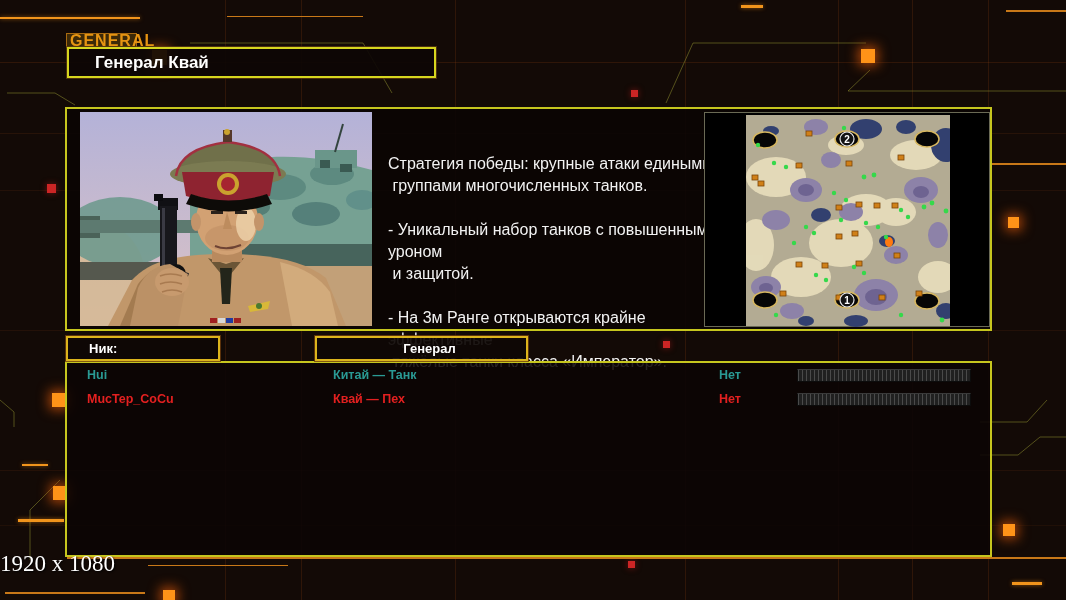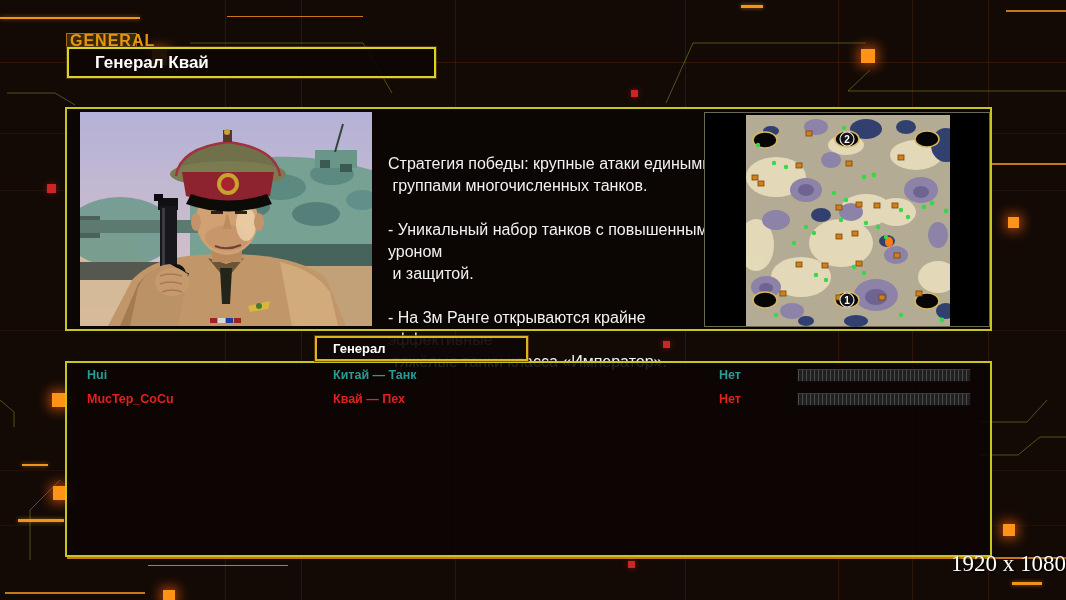--- a/index.html
+++ b/index.html
@@ -47,42 +47,42 @@
   }
   .minimap-box svg{position:absolute;left:41px;top:1px;}
 
   
   .col-box{
     position:absolute;z-index:2;height:25px;
     background:rgba(14,7,5,.93);border:2px solid #dcb41c;box-shadow:0 0 0 1px rgba(110,60,12,.8);
     color:#fff;font-size:13px;font-weight:bold;line-height:21px;
   }
   .col-nick{left:66px;top:336px;width:154px;padding-left:21px;}
-  .col-general{left:315px;top:336px;width:213px;padding-left:16px;}
+  .col-general{left:315px;top:336px;width:213px;padding-left:16px;text-align:center;}
   .col-team{left:702px;top:335px;width:211px;padding-left:11px;}
   .col-team .lbl2{position:absolute;left:95px;top:0;line-height:21px;}
 
   
   .players-panel{
     position:absolute;left:65px;top:361px;width:927px;height:196px;z-index:1;
     background:rgba(11,5,4,.88);border:2px solid #c6c61e;
   }
   .player-row{position:absolute;left:0;width:921px;height:22px;font-size:12.5px;font-weight:bold;}
   .player-row .nick{position:absolute;left:20px;top:2px;}
   .player-row .general{position:absolute;left:266px;top:2px;}
   .player-row .team{position:absolute;left:652px;top:2px;}
   .player-row .pbar{
     position:absolute;left:730px;top:3px;width:174px;height:13px;
     background:repeating-linear-gradient(90deg,#4a4a4a 0px,#4a4a4a 1px,#202020 1px,#202020 4px);
     border:1px solid #0c0c0c;border-top-color:#3a3a3a;
   }
   
   .footer-line{position:absolute;left:67px;top:557px;width:999px;height:2px;background:#c87818;z-index:1;}
   .resolution{
-    position:absolute;left:0;top:551px;width:1066px;text-align:right;z-index:3;
+    position:absolute;left:0;top:551px;width:1066px;text-align:left;z-index:3;
     color:#fff;font-family:"Liberation Serif",serif;font-size:23px;
     text-shadow:1px 1px 2px #000;
   }
 </style>
 </head>
 <body>
 
 <div id="stage">
 
   <div class="gridline v" style="left:225px"></div>
@@ -343,20 +343,23 @@
         <g>
           <circle cx="101" cy="24" r="7" fill="#141414" stroke="#e8e8e8" stroke-width="1.2"></circle>
           <text x="101" y="27.5" text-anchor="middle" font-size="10" font-weight="bold" fill="#fff" font-family="Liberation Sans,sans-serif">2</text>
           <circle cx="101" cy="185" r="7" fill="#141414" stroke="#e8e8e8" stroke-width="1.2"></circle>
           <text x="101" y="188.5" text-anchor="middle" font-size="10" font-weight="bold" fill="#fff" font-family="Liberation Sans,sans-serif">1</text>
         </g>
       </svg>
     </div>
   </div>
 
+  <div class="col-box col-nick">
+    <span>Ник:</span>
+  </div>
   <div class="col-box col-general">
     <span>Генерал</span>
   </div>
 
   <div class="players-panel">
     <div class="player-row" style="top:3px">
       <span class="nick" style="color: rgb(42, 154, 148);">Hui</span>
       <span class="general" style="color: rgb(42, 154, 148);">Китай — Танк</span>
       <span class="team" style="color: rgb(42, 154, 148);">Нет</span>
       <span class="pbar"></span>

